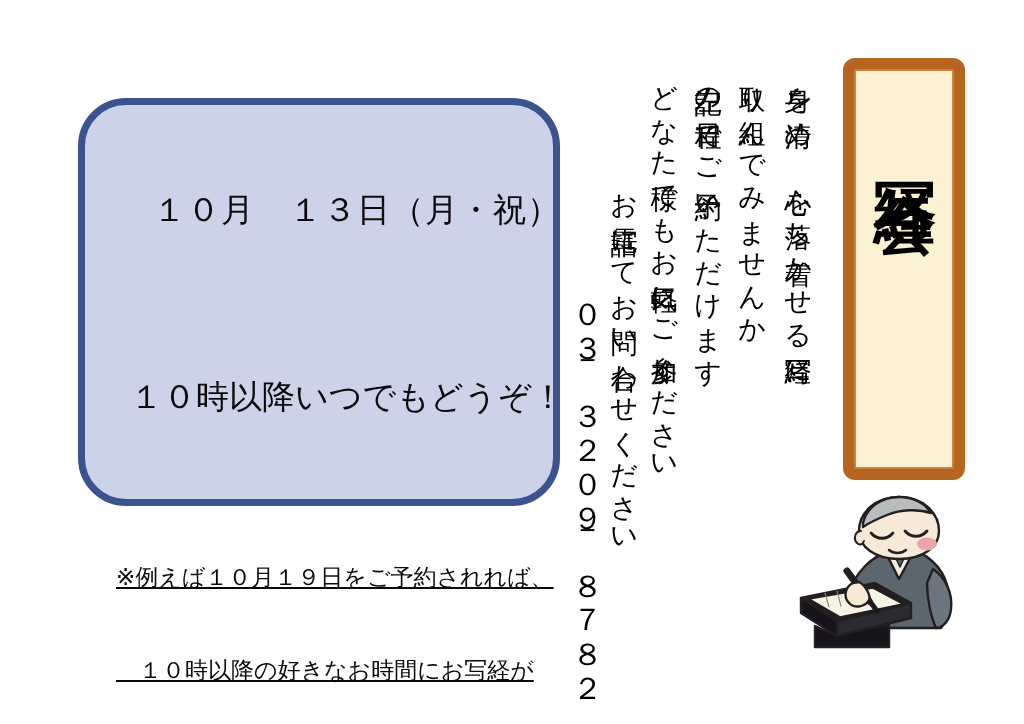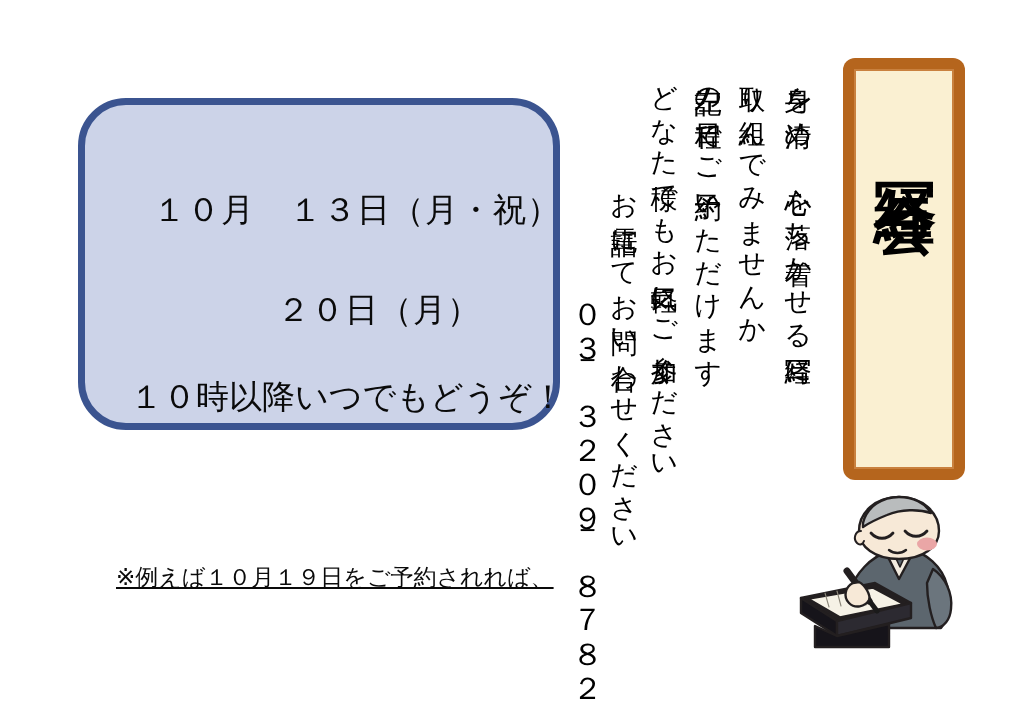--- a/index.html
+++ b/index.html
@@ -19,21 +19,21 @@
     background: #ffffff;
     overflow: hidden;
   }
 
   
   #date-box {
     position: absolute;
     left: 78px;
     top: 98px;
     width: 482px;
-    height: 332px;
+    height: 408px;
     background: #ccd3e8;
     border: 7px solid #3b5490;
     border-radius: 48px;
     box-sizing: border-box;
   }
   .date-line {
     position: absolute;
     font-family: "Liberation Sans", "DejaVu Sans", sans-serif;
     font-size: 33px;
     letter-spacing: 1px;
@@ -147,26 +147,26 @@
     height: 165px;
   }
 </style>
 </head>
 <body>
 
 <div id="poster">
 
   <div id="date-box">
     <div class="date-line" id="date-line-1">１０月　１３日（月・祝）</div>
-    <div class="date-line" id="date-line-3">２０日（月）</div>
     <div id="time-note">１０時以降いつでもどうぞ！</div>
   </div>
 
   <div id="footnotes">
     <div>※例えば１０月１９日をご予約されれば、</div>
+    <div>　１０時以降の好きなお時間にお写経が</div>
     
     
   </div>
 
   <div class="vcol" id="vcol-1">身を清め 心を落ち着かせる写経に</div>
   <div class="vcol" id="vcol-2">取り組んでみませんか</div>
   <div class="vcol" id="vcol-3">左記の日程でご予約いただけます</div>
   <div class="vcol" id="vcol-4">どなた様でもお気軽にご参加ください</div>
   <div class="vcol" id="vcol-5">お電話にてお問い合わせください</div>
   <div id="phone-col">０３－３２０９－８７８２</div>

